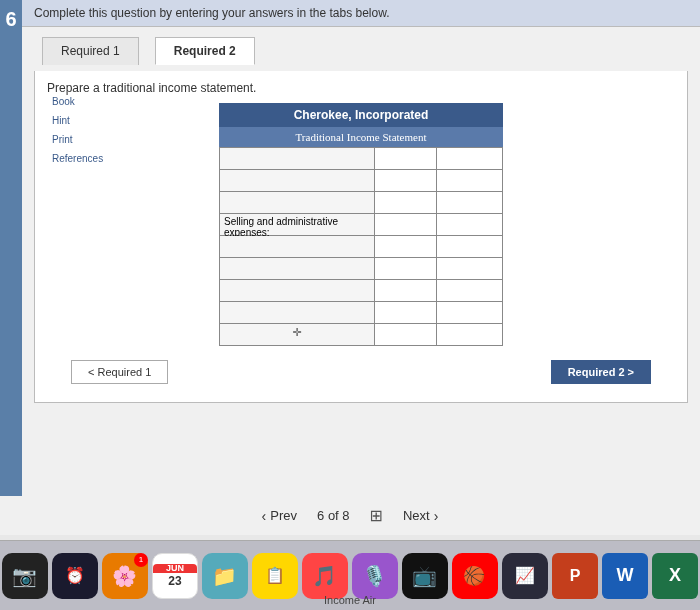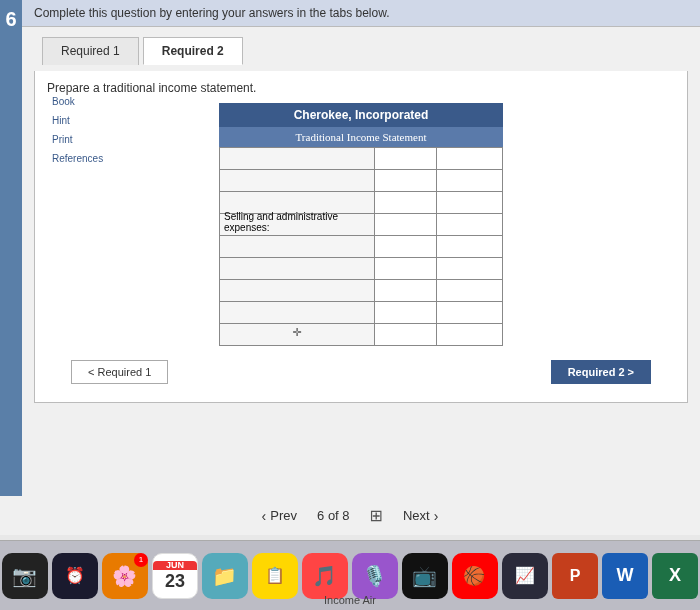--- a/index.html
+++ b/index.html
@@ -316,21 +316,21 @@
   <span>6</span>
 </div>
 
 <div class="main-content">
 
   <div class="instruction-bar">
     <span>Complete this question by entering your answers in the tabs below.</span>
   </div>
 
   <div class="tabs-area">
-    <div style="margin-left: 8px; display: flex; gap: 4px;">
+    <div style="margin-left: 8px; display: flex; gap: 16px;">
       <div class="tab">
         <span>Required 1</span>
       </div>
       <div class="tab active">
         <span>Required 2</span>
       </div>
     </div>
   </div>
 
   <div class="content-panel">
@@ -359,21 +359,21 @@
           <div class="stmt-val2"></div>
         </div>
 
         <div class="stmt-row">
           <div class="stmt-label"></div>
           <div class="stmt-val1"></div>
           <div class="stmt-val2"></div>
         </div>
 
         <div class="stmt-row">
-          <div class="stmt-label" style="font-size:10px; display:flex; align-items:flex-end;">
+          <div class="stmt-label" style="font-size:10px; display:flex; align-items:flex-start;">
             <span>Selling and administrative expenses:</span>
           </div>
           <div class="stmt-val1"></div>
           <div class="stmt-val2"></div>
         </div>
 
         <div class="stmt-row">
           <div class="stmt-label"></div>
           <div class="stmt-val1"></div>
           <div class="stmt-val2"></div>
@@ -447,21 +447,21 @@
 <div class="dock">
 
   <div class="dock-item dark" style="font-size:20px;">📷</div>
   <div class="dock-item dark" style="background:#1a1a2e; font-size:16px; color:white;">⏰</div>
   <div class="dock-item orange" style="position:relative; font-size:20px;">
     🌸
     <span class="dock-badge">1</span>
   </div>
   <div class="dock-item cal" style="background:white; border:1px solid #ddd; font-size:14px; font-weight:bold; color:#333; flex-direction:column; line-height:1;">
     <div style="background:#e33; color:white; width:100%; text-align:center; font-size:9px; border-radius:4px 4px 0 0;">JUN</div>
-    <div style="font-size:18px; font-weight:bold; color:#333; margin-top:2px;">23</div>
+    <div style="font-size:12px; font-weight:bold; color:#333; margin-top:2px;">23</div>
   </div>
   <div class="dock-item files" style="font-size:20px;">📁</div>
   <div class="dock-item dark" style="background:#ffd700; font-size:16px;">📋</div>
   <div class="dock-item music" style="font-size:20px;">🎵</div>
   <div class="dock-item podcast" style="font-size:20px;">🎙️</div>
   <div class="dock-item appletv" style="font-size:20px; background:#111; color:white;">📺</div>
   <div class="dock-item red" style="font-size:18px;">🏀</div>
   <div class="dock-item bars" style="font-size:16px; background:#2a2a3a; color:#5af;">📈</div>
   <div class="dock-item ms" style="background:#c43e1c; color:white; font-weight:bold; font-size:16px; border-radius:6px;">P</div>
   <div class="dock-item blue" style="background:#1a5db5; color:white; font-weight:bold; font-size:18px; border-radius:6px;">W</div>

